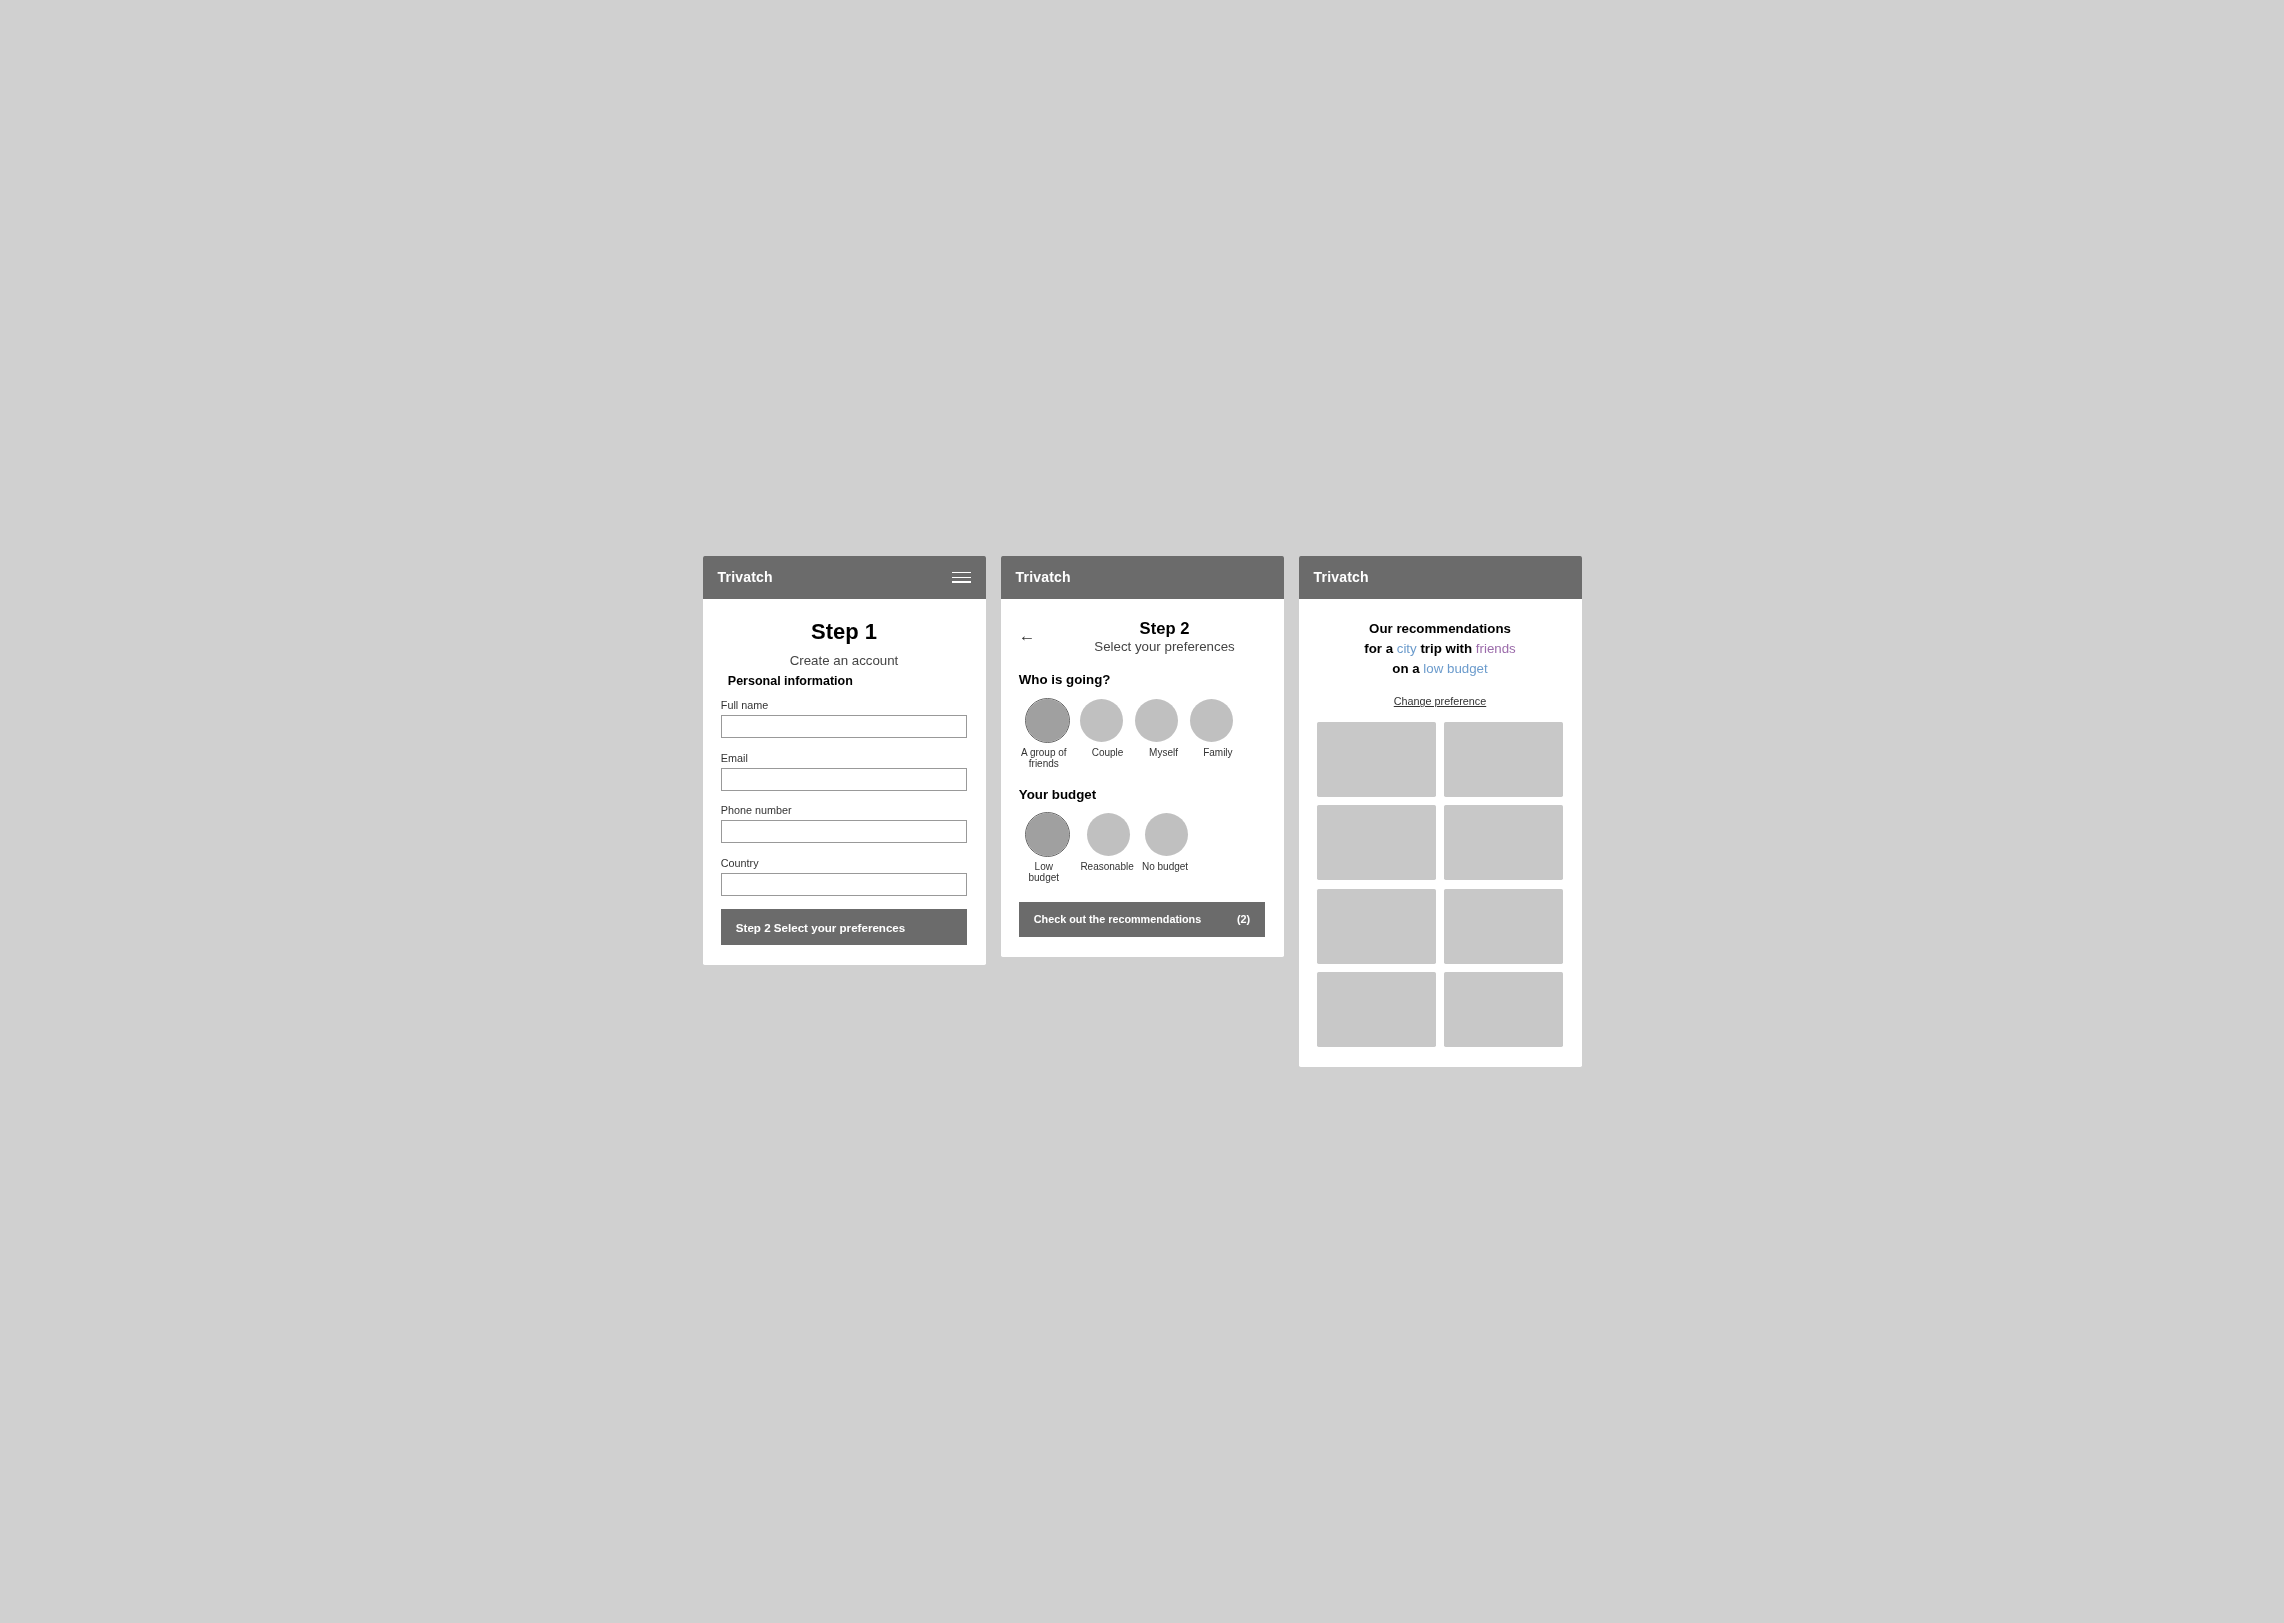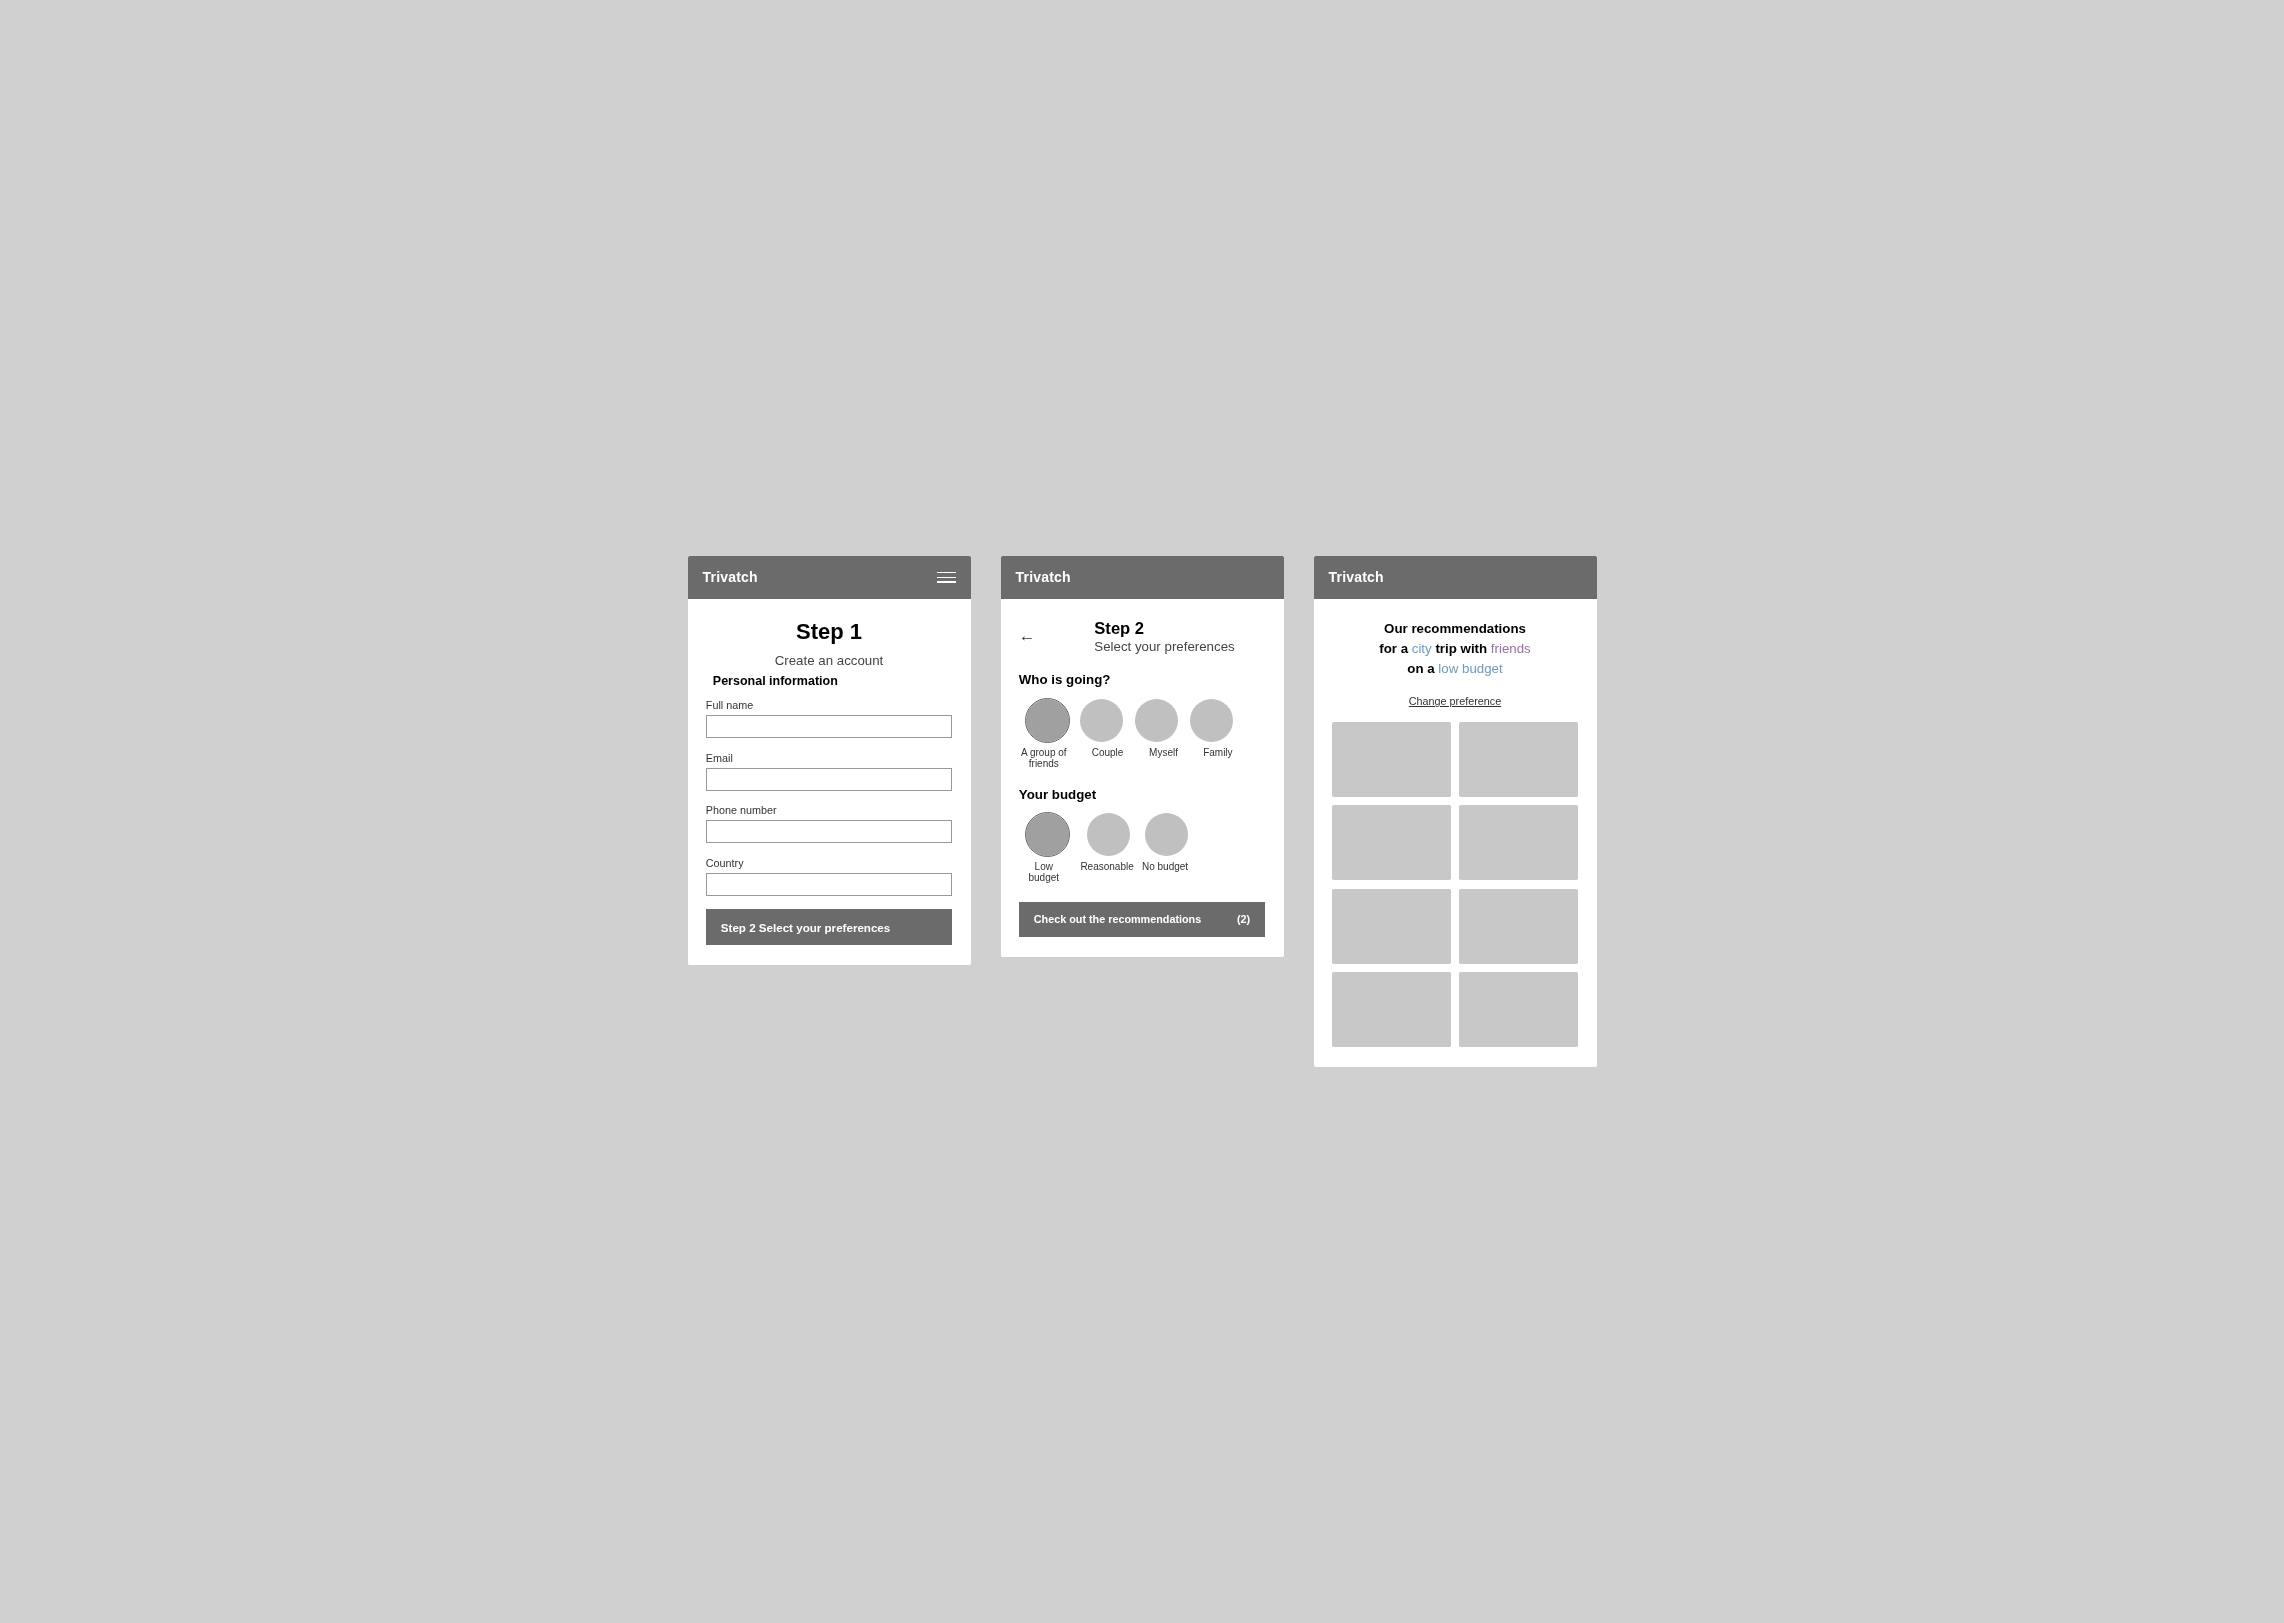--- a/index.html
+++ b/index.html
@@ -7,21 +7,21 @@
       background-color: #d0d0d0;
       font-family: Arial, Helvetica, sans-serif;
       display: flex;
       justify-content: center;
       align-items: center;
       min-height: 100vh;
       padding: 33px 16.6px;
     }
     .screens-container {
       display: flex;
-      gap: 30px;
+      gap: 15px;
       align-items: flex-start;
     }
     .screen {
       background: #fff;
       width: 283px;
       border-radius: 1.7px;
       overflow: hidden;
       display: flex;
       flex-direction: column;
     }
@@ -114,21 +114,21 @@
       margin-bottom: 18.3px;
     }
     .back-arrow {
       position: absolute;
       left: 0;
       font-size: 16.6px;
       cursor: pointer;
       color: #333;
     }
     .step2-title-block {
-      text-align: left;
+      text-align: center;
       margin-left: 45px;
     }
     .step2-title {
       font-size: 16.6px;
       font-weight: bold;
     }
     .step2-subtitle {
       font-size: 13.3px;
       color: #444;
     }

